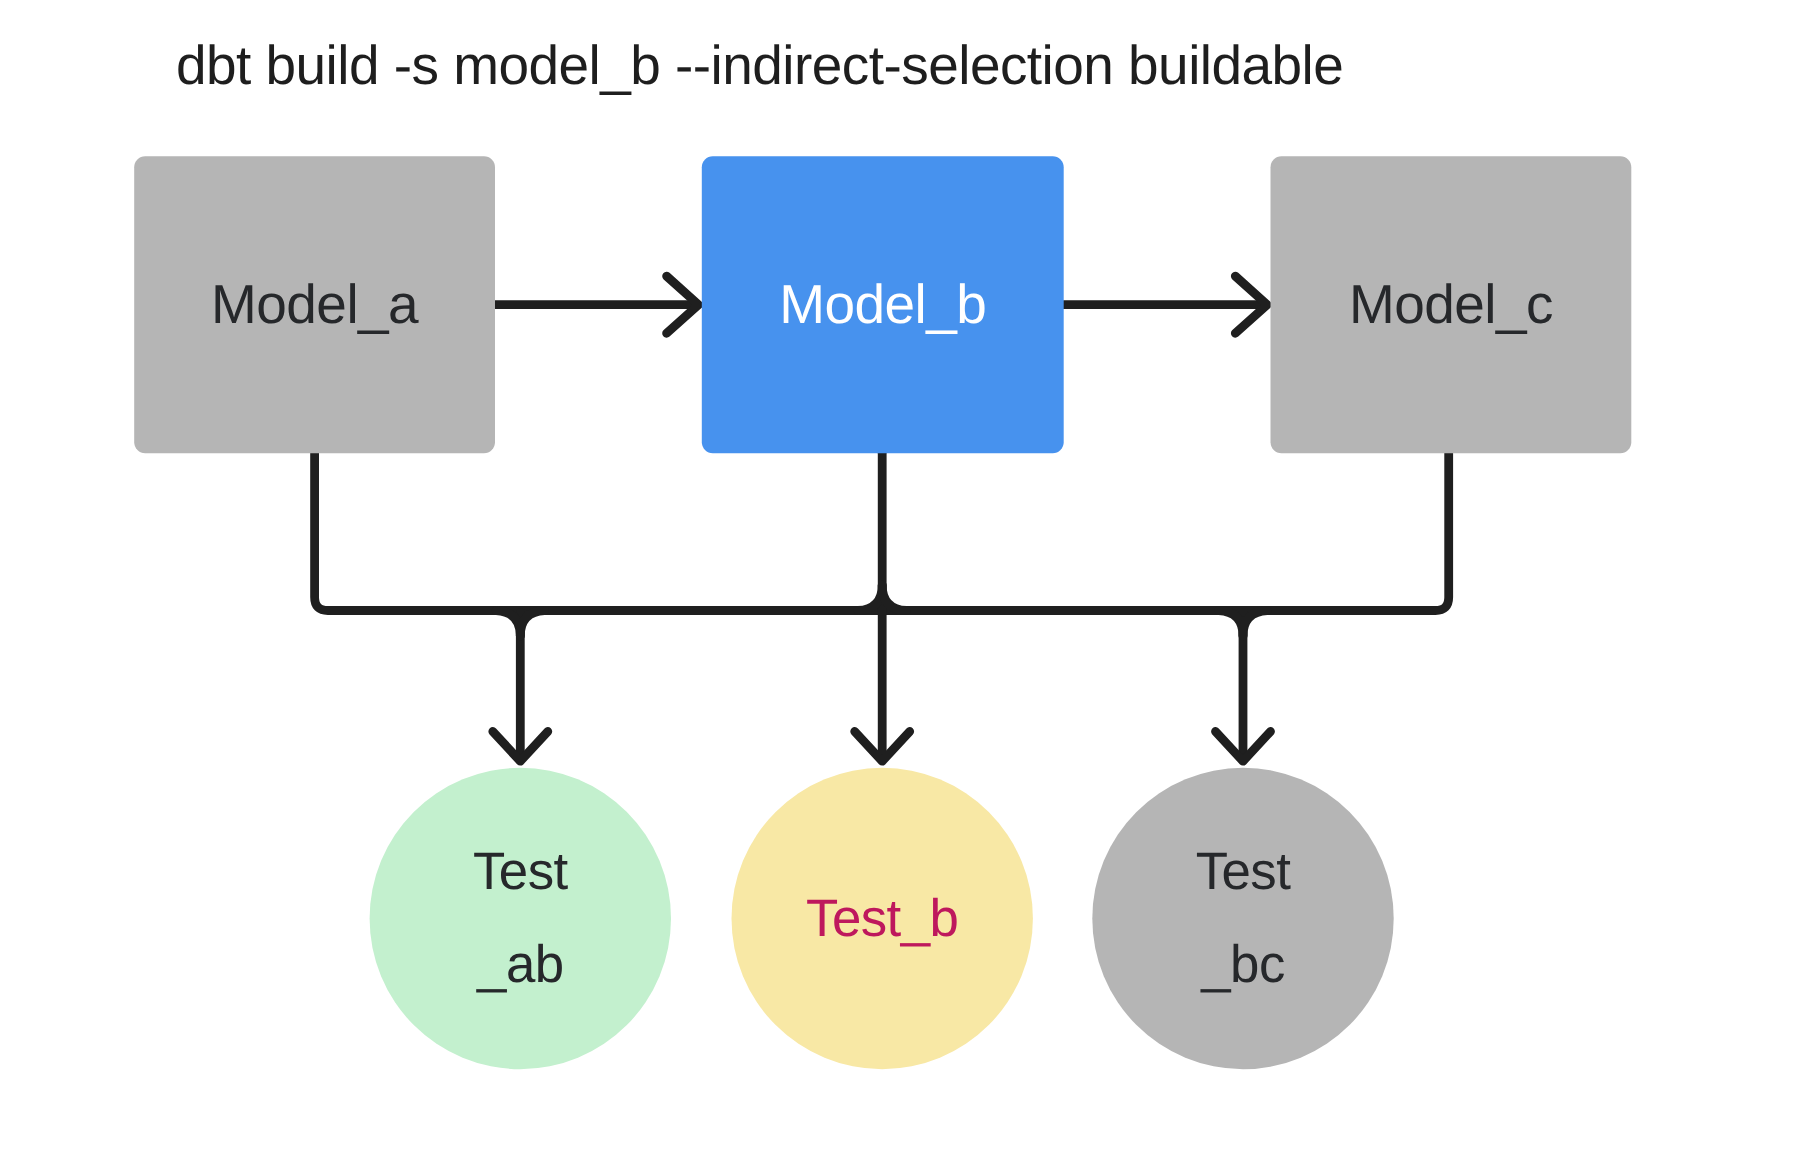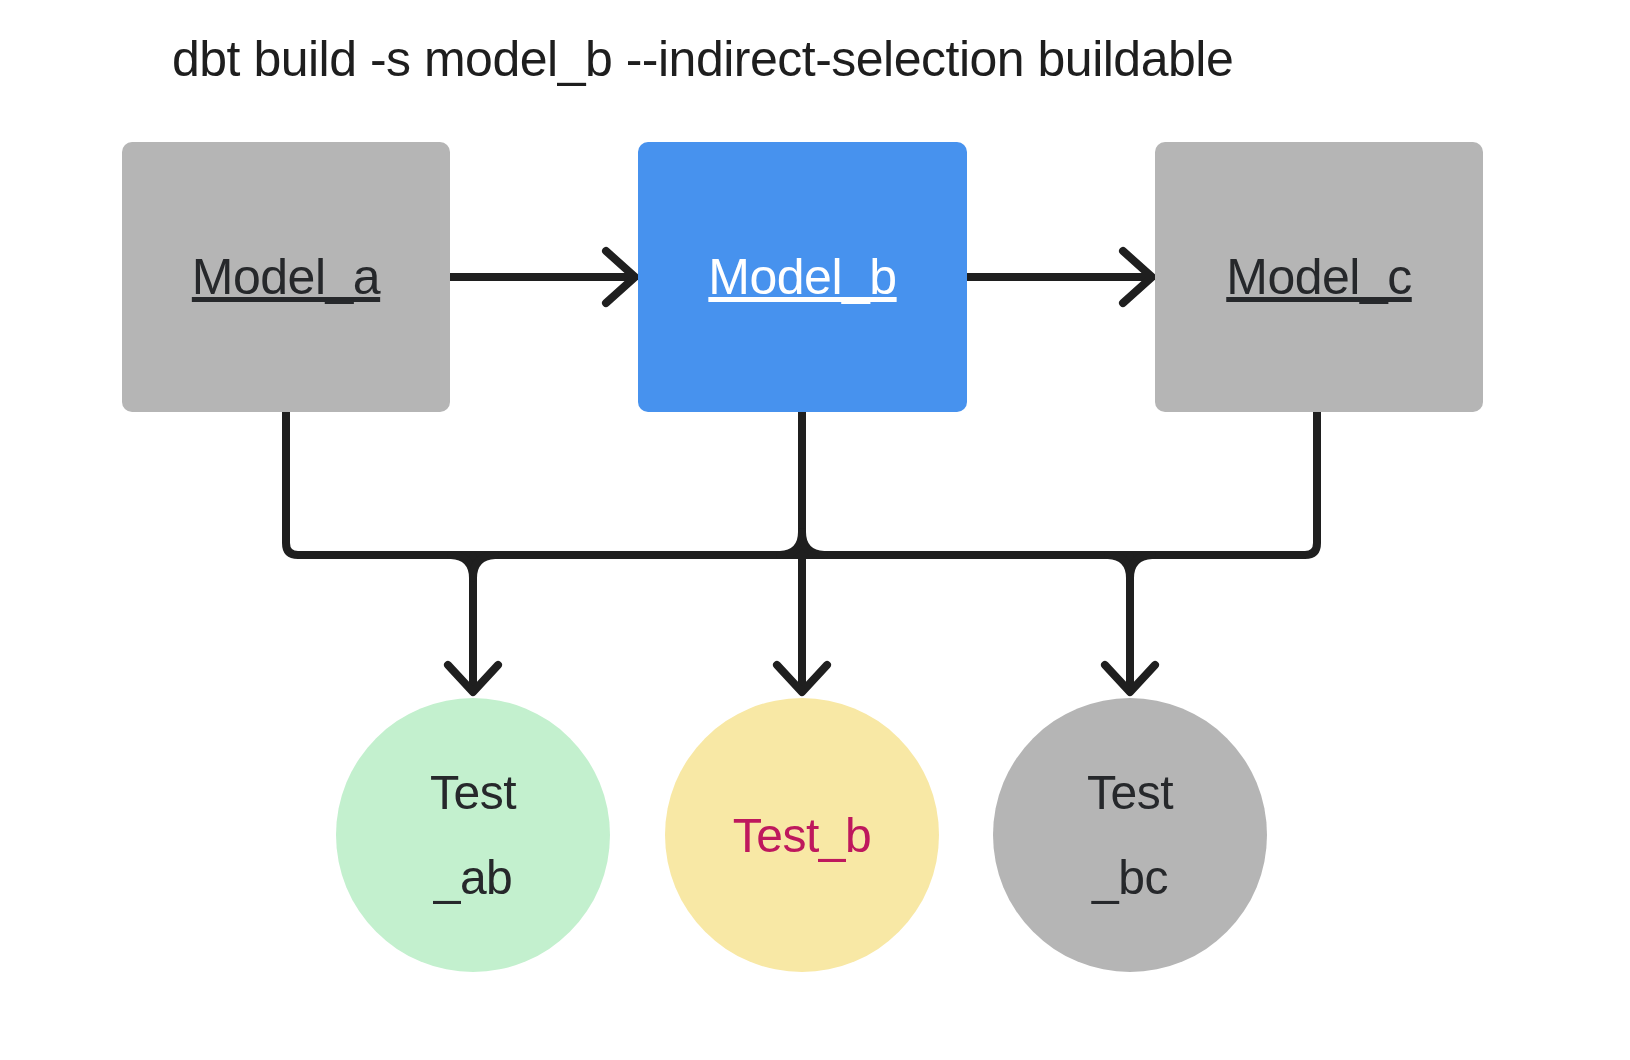--- a/index.html
+++ b/index.html
@@ -27,21 +27,20 @@
   .model-box {
     position: absolute;
     width: 328px;
     height: 270px;
     border-radius: 10px;
     display: flex;
     align-items: center;
     justify-content: center;
     font-size: 50px;
     letter-spacing: -0.5px;
-    text-decoration: underline;
   }
   .model-box.box-a { left: 122px; top: 142px; }
   .model-box.box-b { left: 638px; top: 142px; width: 329px; }
   .model-box.box-c { left: 1155px; top: 142px; }
   .test-circle {
     position: absolute;
     width: 274px;
     height: 274px;
     border-radius: 50%;
     display: flex;
@@ -60,21 +59,21 @@
     position: absolute;
     left: 0;
     top: 0;
   }
 </style>
 </head>
 <body>
 
 <div class="canvas">
 
-  <div class="diagram-title" style="color: rgb(30, 30, 30); margin-left: 12px;">dbt build -s model_b --indirect-selection buildable</div>
+  <div class="diagram-title" style="color: rgb(30, 30, 30);">dbt build -s model_b --indirect-selection buildable</div>
 
   <svg class="edges-svg" width="1630" height="1060" viewBox="0 0 1630 1060">
     <g fill="none" stroke-width="8" stroke-linecap="round" stroke-linejoin="round" stroke="#1f1f1f">
 
       <path d="M286 412 L286 543 Q286 555 298 555 L1305 555 Q1317 555 1317 543 L1317 412"></path>
 
       <path d="M802 412 L802 686"></path>
 
       <path d="M473 557 L473 686"></path>
 

